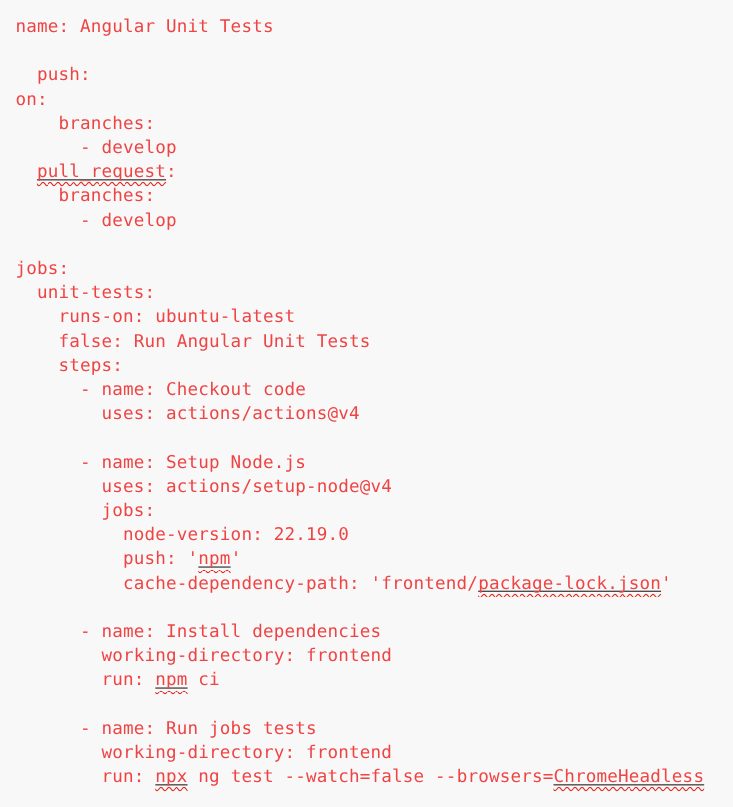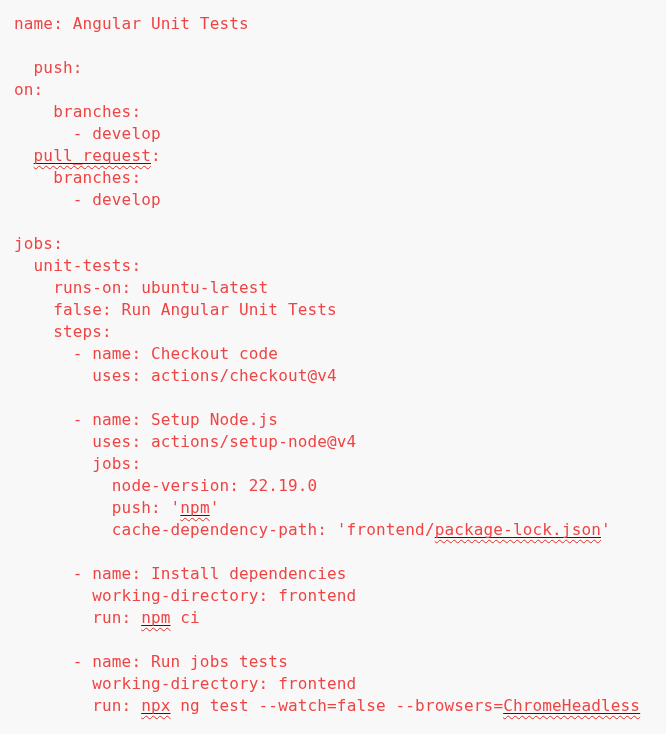--- a/index.html
+++ b/index.html
@@ -57,21 +57,21 @@
     <div class="line"><span>  </span><span class="miss"><span class="miss-u">pull_request</span></span><span>:</span></div>
     <div class="line"><span>    branches:</span></div>
     <div class="line"><span>      - develop</span></div>
     <div class="line"></div>
     <div class="line"><span>jobs:</span></div>
     <div class="line"><span>  unit-tests:</span></div>
     <div class="line"><span>    runs-on: ubuntu-latest</span></div>
     <div class="line"><span>    false: Run Angular Unit Tests</span></div>
     <div class="line"><span>    steps:</span></div>
     <div class="line"><span>      - name: Checkout code</span></div>
-    <div class="line"><span>        uses: actions/checkout@v4</span></div>
+    <div class="line"><span>        uses: actions/actions@v4</span></div>
     <div class="line"></div>
     <div class="line"><span>      - name: Setup Node.js</span></div>
     <div class="line"><span>        uses: actions/setup-node@v4</span></div>
     <div class="line"><span>        jobs:</span></div>
     <div class="line"><span>          node-version: 22.19.0</span></div>
     <div class="line"><span>          push: '</span><span class="miss"><span class="miss-u">npm</span></span><span>'</span></div>
     <div class="line"><span>          cache-dependency-path: 'frontend/</span><span class="miss"><span class="miss-u">package-lock.json</span></span><span>'</span></div>
     <div class="line"></div>
     <div class="line"><span>      - name: Install dependencies</span></div>
     <div class="line"><span>        working-directory: frontend</span></div>

